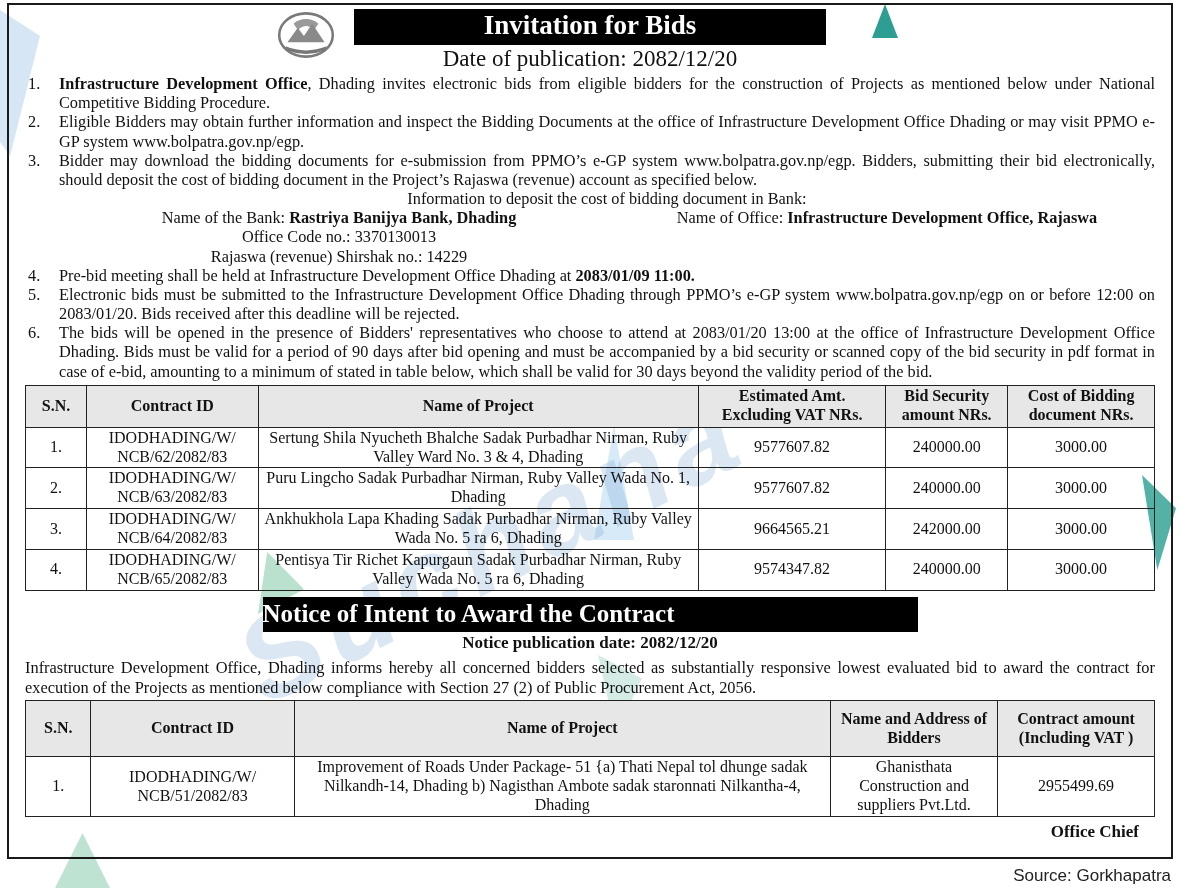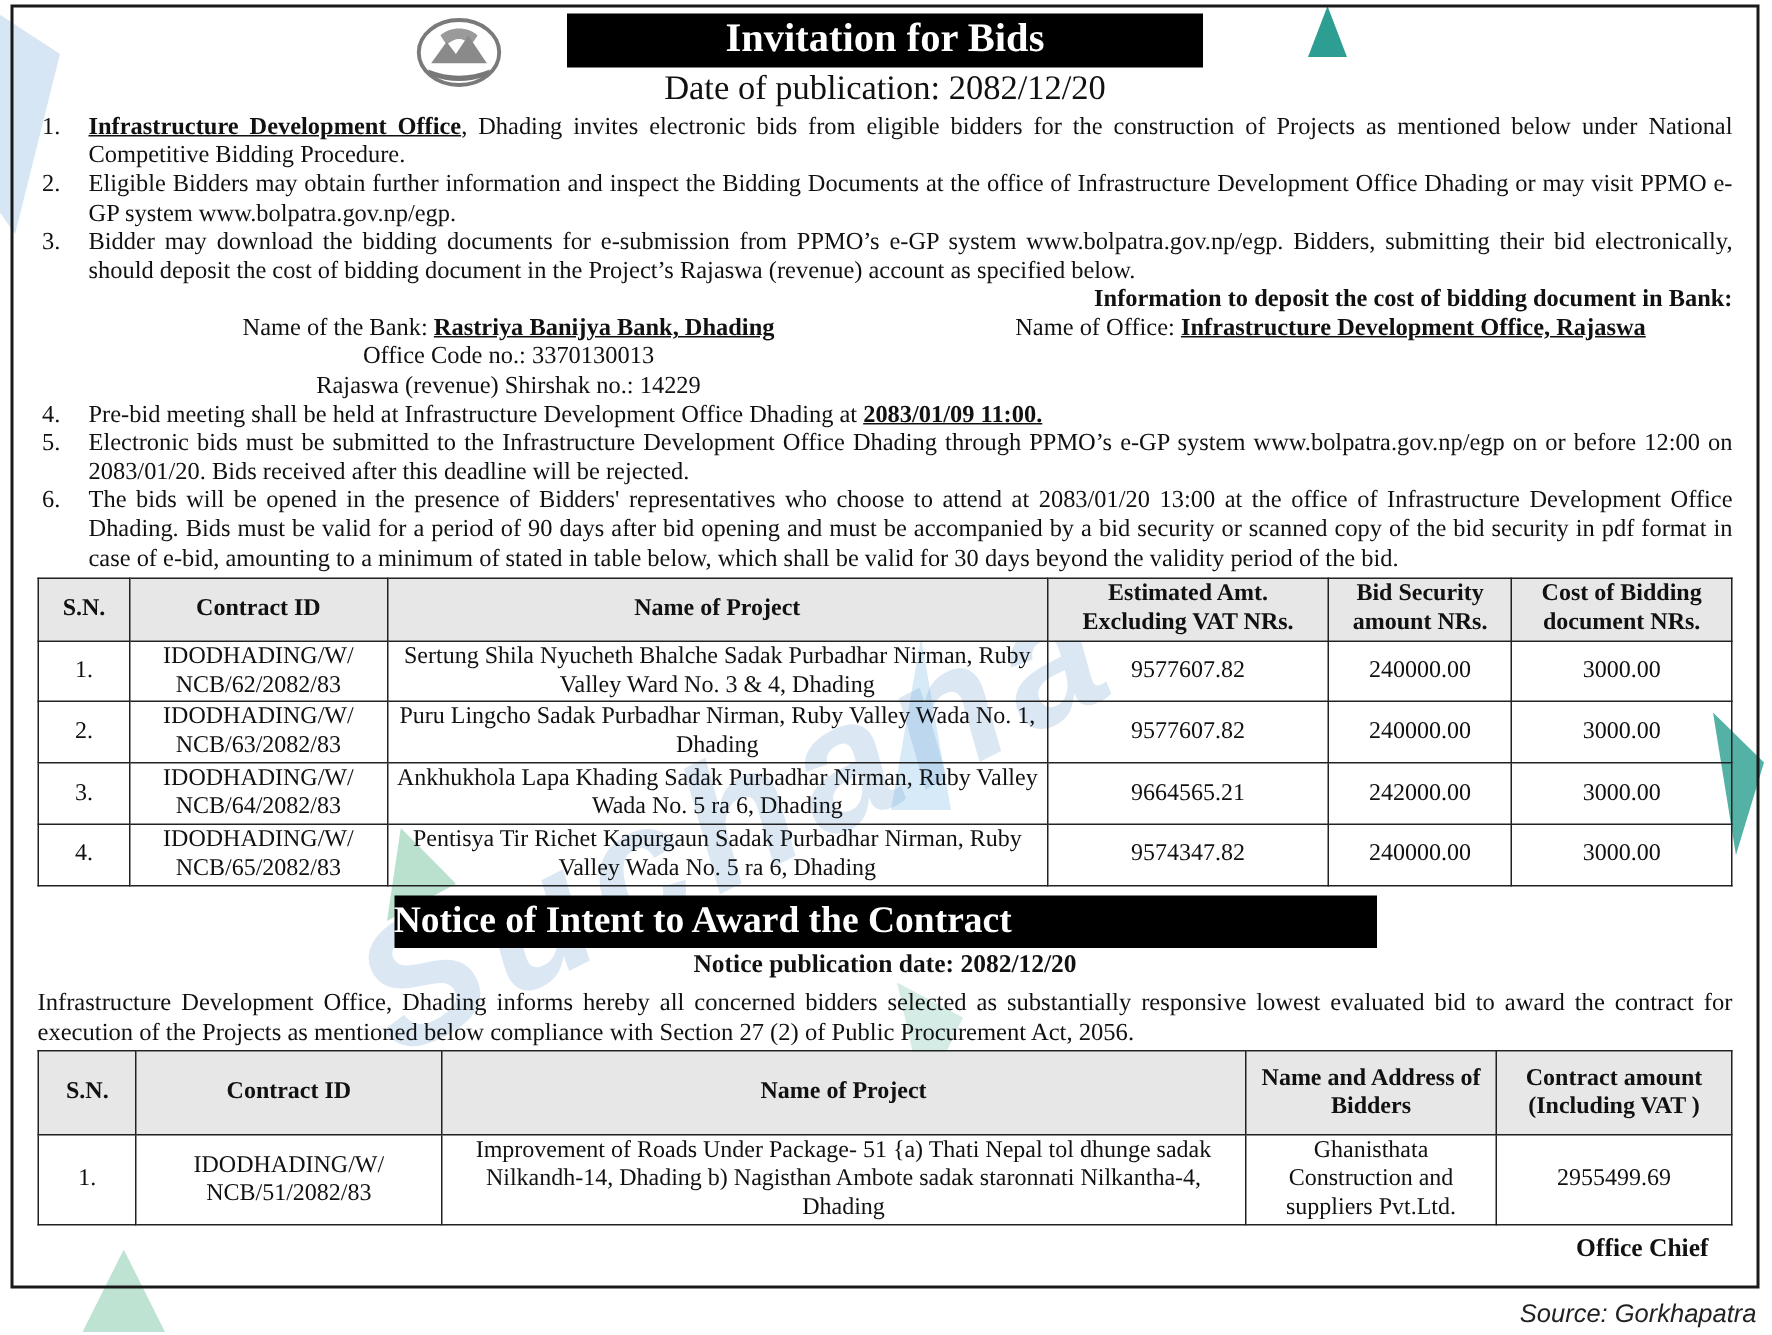--- a/index.html
+++ b/index.html
@@ -12,31 +12,31 @@
   .wm { position:absolute; left:215px; top:610px; transform:rotate(-27deg); transform-origin:left top;
         font-family:"Liberation Sans", sans-serif; font-style:italic; font-weight:bold;
         font-size:118px; letter-spacing:8px; color:rgba(116,168,214,0.26); white-space:nowrap; z-index:1; }
 
   .frame { position:absolute; left:7px; top:3px; width:1166px; height:856px;
            border:2px solid #1a1a1a; background:transparent; padding:2px 16px 0 16px; overflow:hidden; z-index:2; }
 
   
   .doc-header { position:relative; }
   .emblem { position:absolute; left:248px; top:1px; width:66px; height:50px; }
-  .banner1 { width:424px; margin:2px auto 0; background:#000; color:#fff; text-align:center;
+  .banner1 { width:472px; margin:2px auto 0; background:#000; color:#fff; text-align:center;
              font-weight:bold; font-size:27px; line-height:1.1; padding:2px 16px 4px; }
   .pubdate { text-align:center; font-size:23px; line-height:1.1; margin:1px 0 3px; }
 
   
   .blist { position:relative; }
   .bitem { display:flex; font-size:16.3px; line-height:1.177; }
   .bitem .num { flex:0 0 34px; padding-left:3px; }
   .bitem .txt { flex:1; text-align:justify; }
-  .b { font-weight:bold;text-decoration:underline; }
-  .bank-heading { font-weight:bold; text-align:right; }
+  .b { font-weight:bold; }
+  .bank-heading { font-weight:normal; text-align:center; }
   .bank-cols { display:grid; grid-template-columns:560px 1fr; text-align:center; }
   .bank-line { line-height:1.177; }
 
   
   table { width:100%; border-collapse:collapse; font-size:16px; }
   th, td { border:1.6px solid #222; text-align:center; vertical-align:middle; padding:1px 4px; line-height:1.18; }
   th { background:#e7e7e7; font-weight:bold; }
   #bids-table { margin:4px 0 2px; }
   #bids-table th { height:42px; }
   #bids-table td { height:40px; }
@@ -45,21 +45,21 @@
   #award-table td { height:58px; }
 
   
   .banner2 { width:655px; margin:6px auto 2px; background:#000; color:#fff; 
              font-weight:bold; font-size:25px; line-height:1.1; padding:3px 0 5px; }
   .notice-date { text-align:center; font-weight:bold; font-size:17px; line-height:1.1; margin-bottom:5px; }
   .notice-body { font-size:16.4px; line-height:1.2; text-align:justify; }
   .signature { text-align:right; font-weight:bold; font-size:17px; padding:5px 16px 0 0; }
 
   .source { position:absolute; right:10px; bottom:4px; font-family:"Liberation Sans", sans-serif;
-            font-style:italic; font-size:17px; color:#222; z-index:3; }
+            font-size:17px; color:#222; z-index:3; }
 </style>
 </head>
 <body>
 
 <div class="page">
 
   <div class="decor" style="left:-6px; top:6px; width:46px; height:150px; background:rgba(175,205,235,.5); clip-path:polygon(0 0,100% 20%,35% 100%,0 85%);"></div>
   <div class="decor" style="left:872px; top:4px; width:26px; height:34px; background:#2f9e92; clip-path:polygon(50% 0,100% 100%,0 100%);"></div>
   <div class="decor" style="left:1142px; top:475px; width:34px; height:95px; background:rgba(54,163,150,.85); clip-path:polygon(0 0,100% 35%,45% 100%);"></div>
   <div class="decor" style="left:258px; top:552px; width:46px; height:62px; background:rgba(70,175,125,.38); clip-path:polygon(20% 0,100% 60%,0 100%);"></div>

